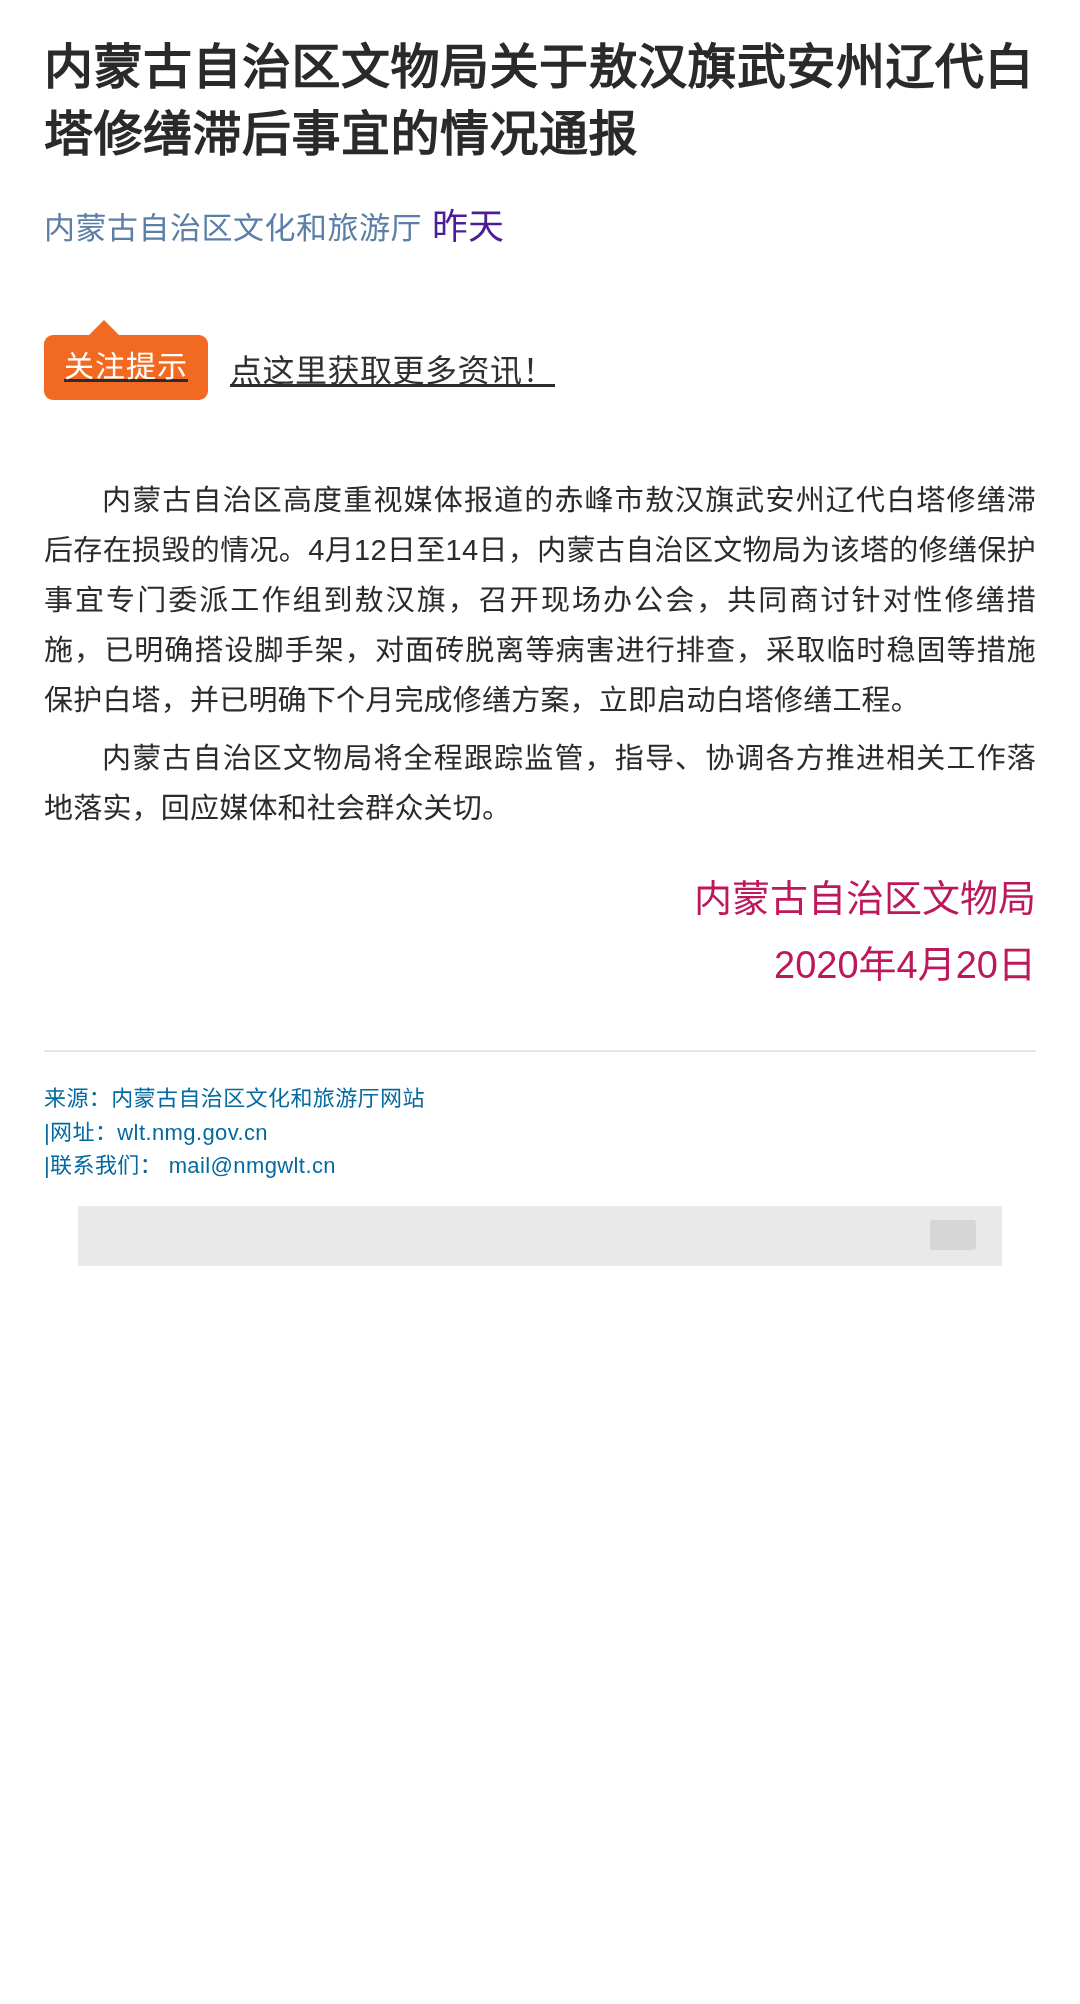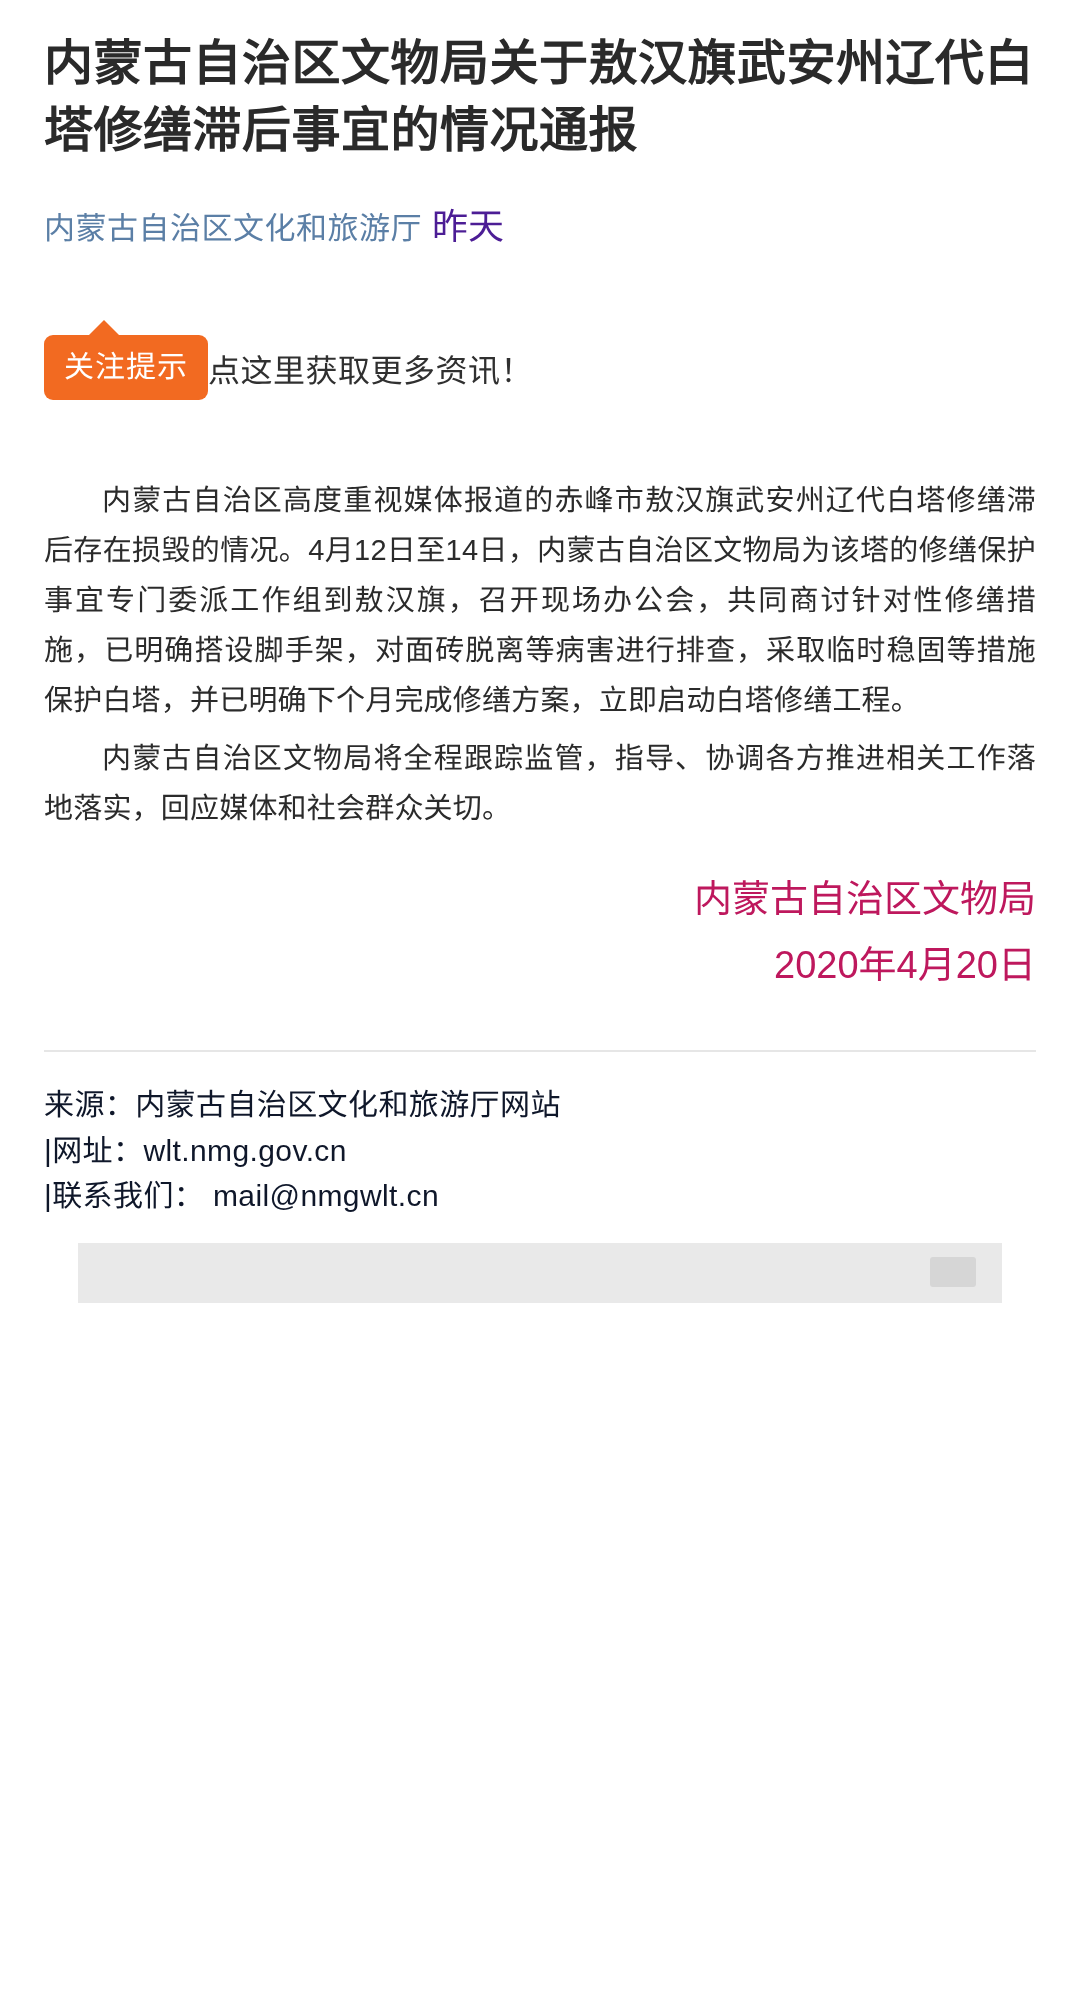--- a/index.html
+++ b/index.html
@@ -33,21 +33,20 @@
     background: #ffffff;
   }
 
   .article-title {
     font-size: 49px;
     line-height: 1.36;
     font-weight: 700;
     color: #2a2a2a;
     letter-spacing: 0.5px;
     margin: 0 0 30px 0;
-    font-family: Liberation Mono, monospace;
   }
 
   .byline {
     display: flex;
     align-items: baseline;
     gap: 10px;
     margin: 0 0 86px 0;
   }
   .byline-account {
     font-size: 31px;
@@ -55,21 +54,23 @@
     letter-spacing: 0.5px;
   }
   .byline-time {
     font-size: 36px;
     color: #4c1d95;
   }
 
   .follow-row {
     display: flex;
     align-items: center;
+    gap: 22px;
     margin: 0 0 76px 0;
+    text-decoration: underline;
   }
   .follow-badge {
     position: relative;
     display: inline-block;
     background: #f26a21;
     color: #ffffff;
     font-size: 30px;
     line-height: 1;
     padding: 17px 20px 18px 20px;
     border-radius: 9px;
@@ -115,23 +116,23 @@
   .divider {
     margin: 52px 0 0 0;
     border: none;
     border-top: 2px solid #e6e6e6;
   }
 
   .source-block {
     padding-top: 30px;
   }
   .source-block div {
-    font-size: 30px;
+    font-size: 22px;
     line-height: 1.52;
-    color: #0f172a;
+    color: #0369a1;
     letter-spacing: 0.4px;
   }
 
   .bottom-card {
     margin-top: 24px;
     height: 60px;
     background: #e9e9e9;
     position: relative;
     overflow: hidden;
   }

